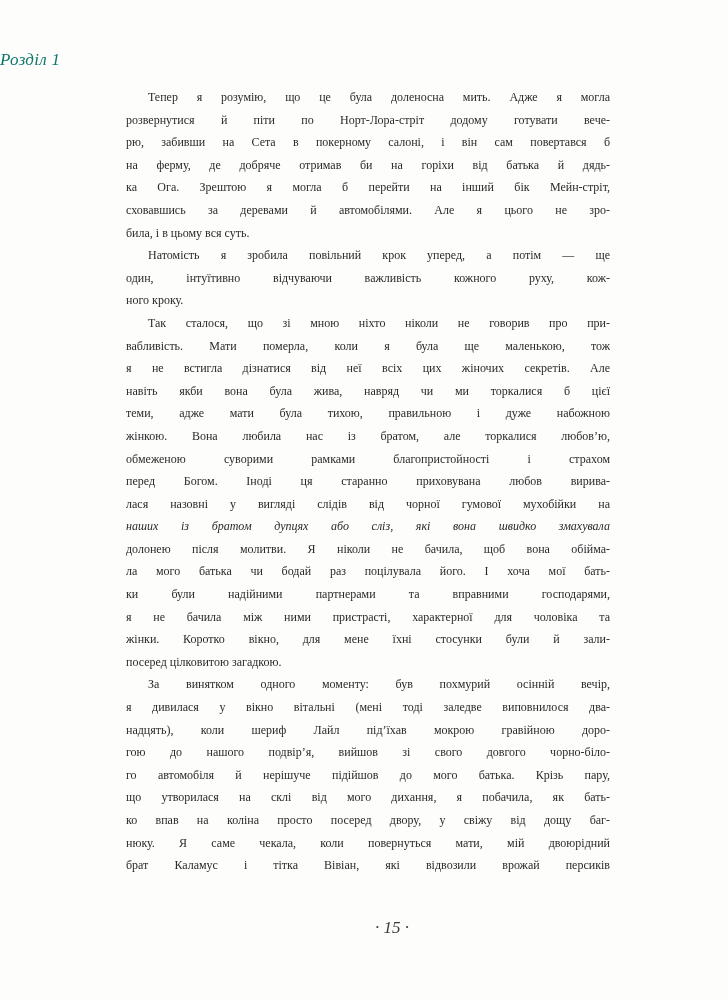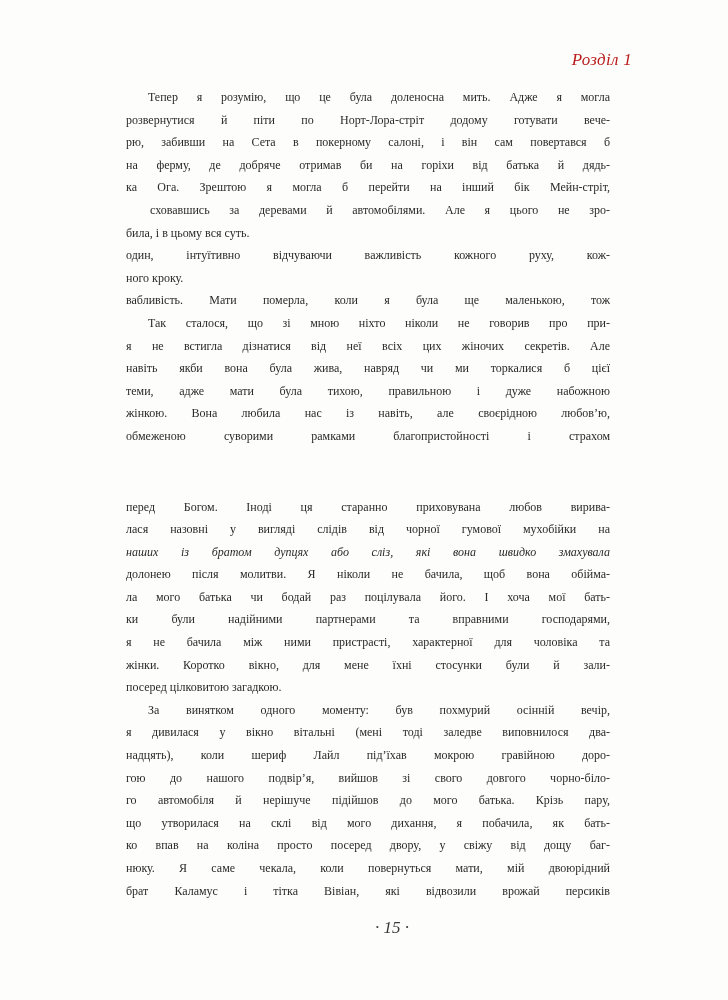--- a/index.html
+++ b/index.html
@@ -1,22 +1,22 @@
 <!DOCTYPE html>
 <html><head>
 <meta charset="utf-8">
 <style>
   html, body { margin: 0; padding: 0; }
   body {
     width: 728px; height: 1000px; background: #fdfdfc; position: relative; overflow: hidden;
     font-family: "DejaVu Serif", "Liberation Serif", serif; color: #2a2a2a;
   }
   .running-head {
-    position: absolute; top: 50px; left: 0; width: 632px; text-align: right;
-    font-family: "Liberation Serif", serif; font-style: italic; font-size: 17px; color: #b91c1c;
+    position: absolute; top: 50px; left: 0; width: 632px; text-align: left;
+    font-family: "Liberation Serif", serif; font-style: italic; font-size: 17px; color: #0f766e;
     letter-spacing: 0.3px;
   }
   .body-text {
     position: absolute; top: 86px; left: 126px; width: 484px;
   }
   .line {
     display: block; height: 22.6px; line-height: 22.6px; font-size: 12px;
     font-family: "Liberation Serif", serif;
     text-align: justify; text-align-last: justify; white-space: nowrap; overflow: visible;
   }
@@ -31,32 +31,33 @@
 <body>
 
 <div class="running-head">Розділ 1</div>
 
 <div class="body-text" id="body-text">
     <span class="line indent" style="white-space: normal;">Тепер я розумію, що це була доленосна мить. Адже я могла</span>
     <span class="line" style="white-space: normal;">розвернутися й піти по Норт-Лора-стріт додому готувати вече-</span>
     <span class="line" style="white-space: normal;">рю, забивши на Сета в покерному салоні, і він сам повертався б</span>
     <span class="line" style="white-space: normal;">на ферму, де добряче отримав би на горіхи від батька й дядь-</span>
     <span class="line" style="white-space: normal;">ка Ога. Зрештою я могла б перейти на інший бік Мейн-стріт,</span>
-    <span class="line" style="white-space: normal; margin-left: 24px;">сховавшись за деревами й автомобілями. Але я цього не зро-</span>
+    <span class="line" style="white-space: normal;">сховавшись за деревами й автомобілями. Але я цього не зро-</span>
     <span class="line last" style="white-space: normal;">била, і в цьому вся суть.</span>
+    <span class="line indent" style="white-space: normal;">Натомість я зробила повільний крок уперед, а потім — ще</span>
     <span class="line" style="white-space: normal;">один, інтуїтивно відчуваючи важливість кожного руху, кож-</span>
     <span class="line last" style="white-space: normal;">ного кроку.</span>
+    <span class="line indent" style="white-space: normal;">Так сталося, що зі мною ніхто ніколи не говорив про при-</span>
     <span class="line" style="white-space: normal;">вабливість. Мати померла, коли я була ще маленькою, тож</span>
-    <span class="line indent" style="white-space: normal;">Так сталося, що зі мною ніхто ніколи не говорив про при-</span>
     <span class="line" style="white-space: normal;">я не встигла дізнатися від неї всіх цих жіночих секретів. Але</span>
     <span class="line" style="white-space: normal;">навіть якби вона була жива, навряд чи ми торкалися б цієї</span>
     <span class="line" style="white-space: normal;">теми, адже мати була тихою, правильною і дуже набожною</span>
-    <span class="line" style="white-space: normal;">жінкою. Вона любила нас із навіть, але своєрідною любов’ю,</span>
+    <span class="line" style="white-space: normal;">жінкою. Вона любила нас із братом, але торкалися любов’ю,</span>
     <span class="line" style="white-space: normal;">обмеженою суворими рамками благопристойності і страхом</span>
-    <span class="line" style="white-space: normal; margin-top: 48px;">перед Богом. Іноді ця старанно приховувана любов вирива-</span>
+    <span class="line" style="white-space: normal;">перед Богом. Іноді ця старанно приховувана любов вирива-</span>
     <span class="line" style="white-space: normal;">лася назовні у вигляді слідів від чорної гумової мухобійки на</span>
     <span class="line" style="white-space: normal; font-style: italic;">наших із братом дупцях або сліз, які вона швидко змахувала</span>
     <span class="line" style="white-space: normal;">долонею після молитви. Я ніколи не бачила, щоб вона обійма-</span>
     <span class="line" style="white-space: normal;">ла мого батька чи бодай раз поцілувала його. І хоча мої бать-</span>
     <span class="line" style="white-space: normal;">ки були надійними партнерами та вправними господарями,</span>
     <span class="line" style="white-space: normal;">я не бачила між ними пристрасті, характерної для чоловіка та</span>
     <span class="line" style="white-space: normal;">жінки. Коротко вікно, для мене їхні стосунки були й зали-</span>
     <span class="line last" style="white-space: normal;">посеред цілковитою загадкою.</span>
     <span class="line indent" style="white-space: normal;">За винятком одного моменту: був похмурий осінній вечір,</span>
     <span class="line" style="white-space: normal;">я дивилася у вікно вітальні (мені тоді заледве виповнилося два-</span>

